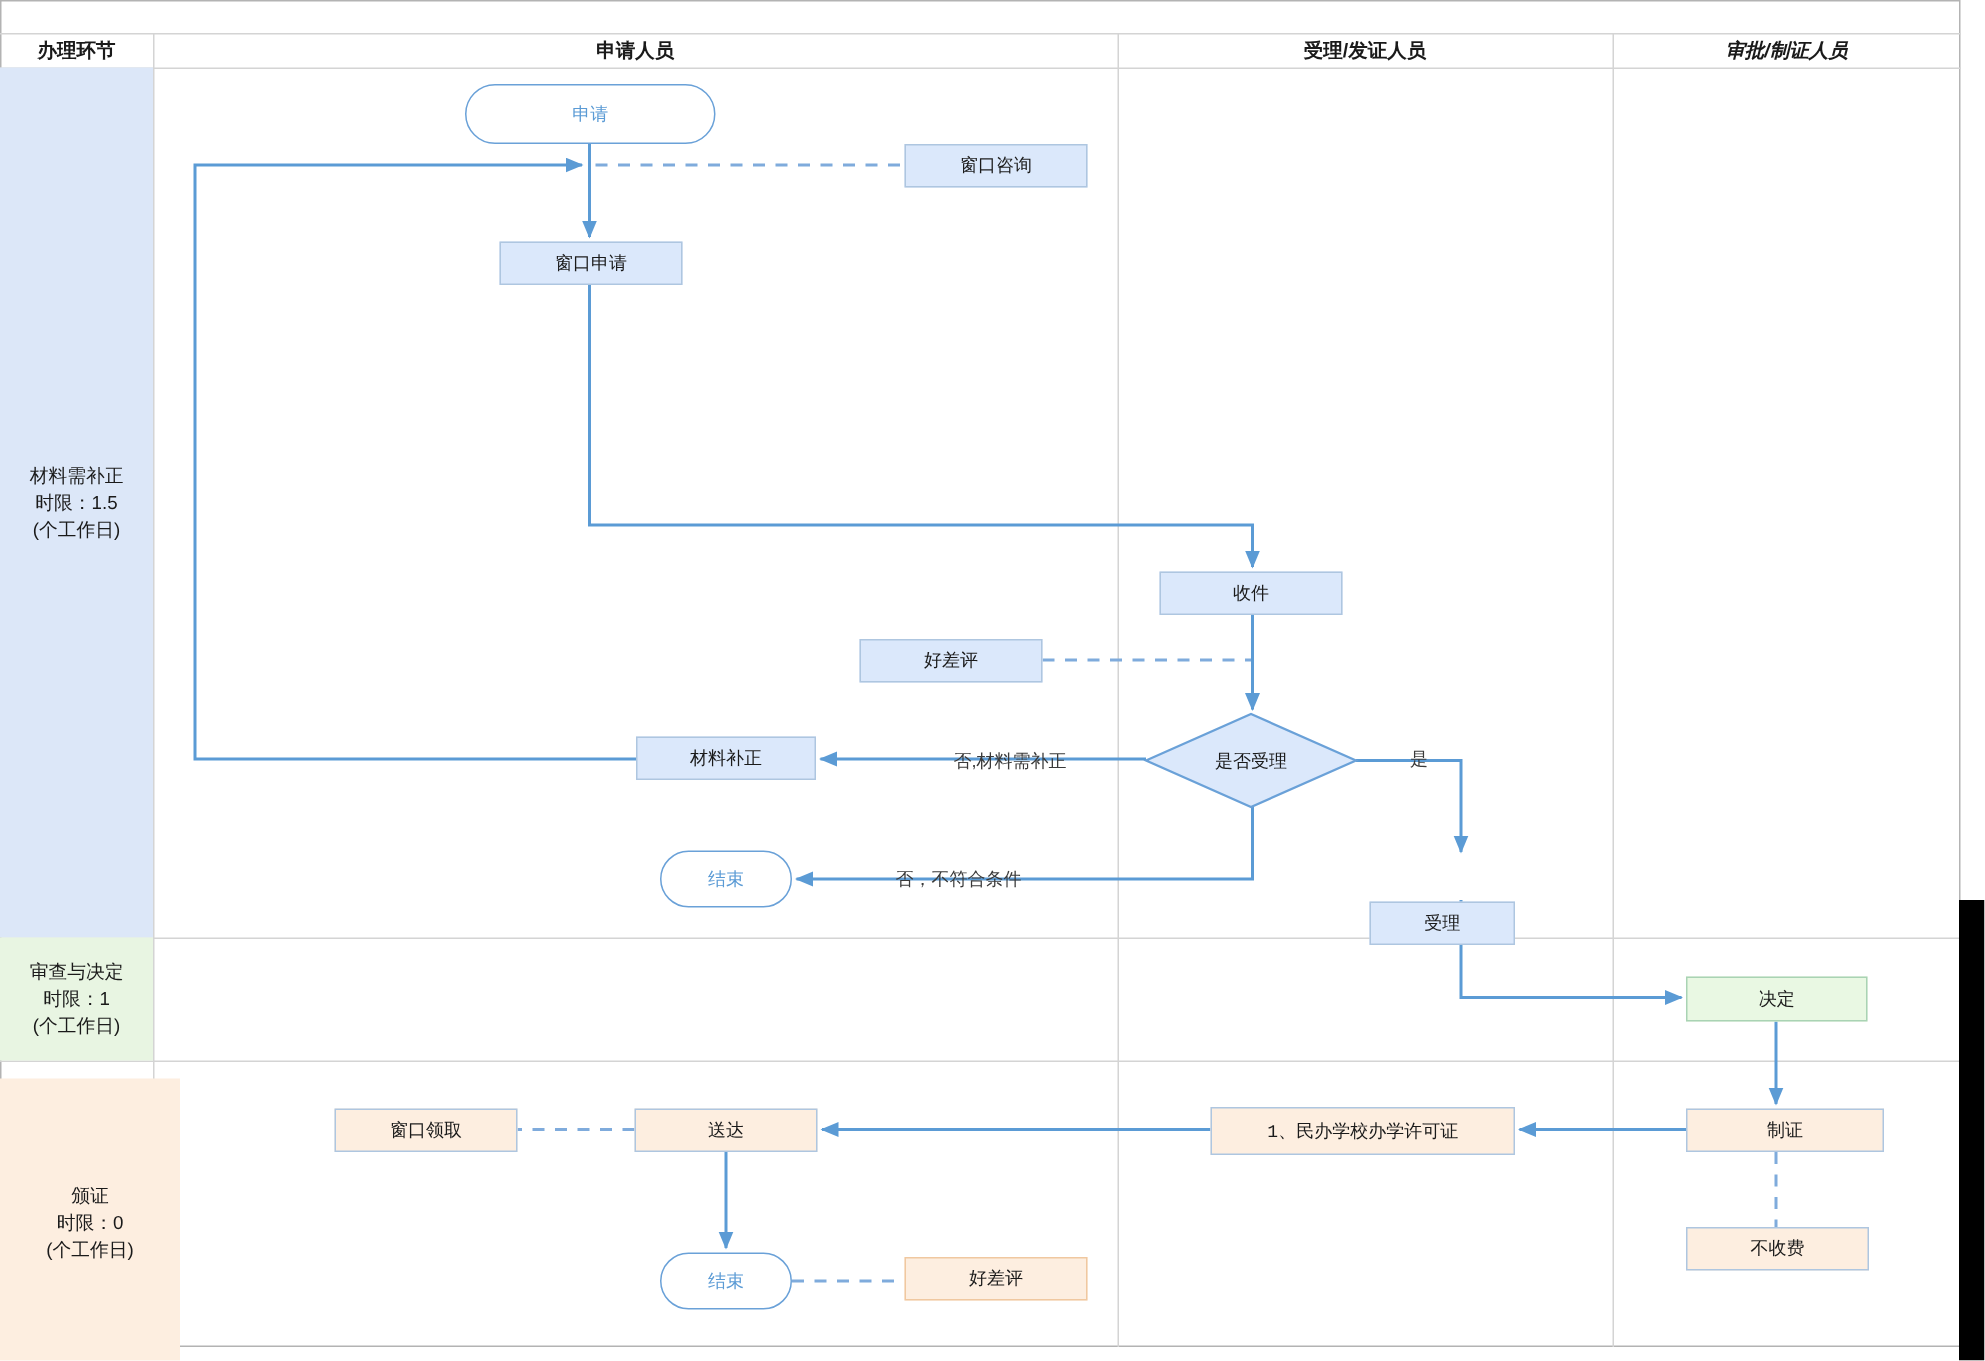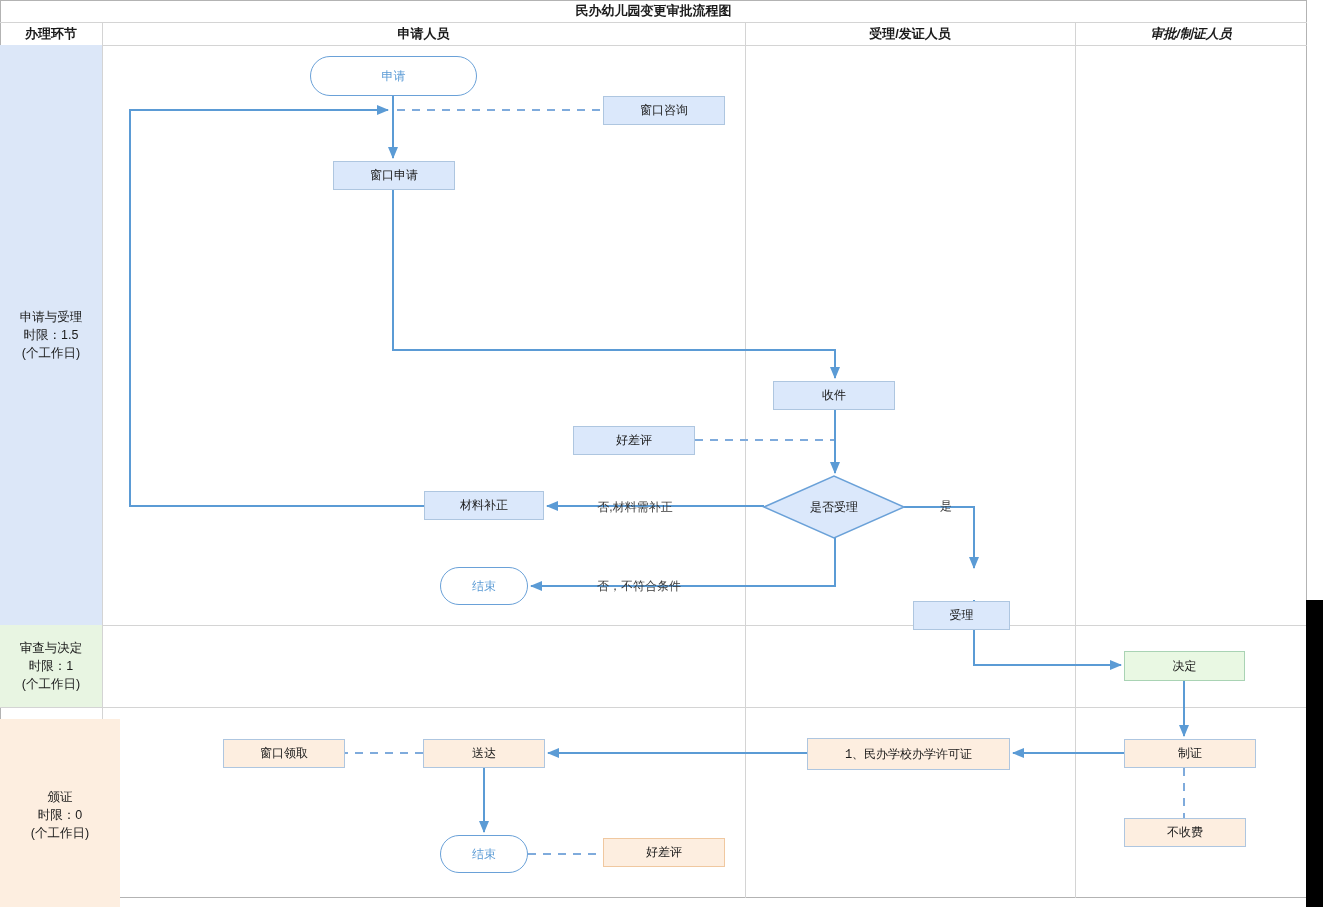--- a/index.html
+++ b/index.html
@@ -45,28 +45,27 @@
   <div class="table-frame"></div>
 
   <div class="gridline" style="left:0;top:22px;width:1307px;height:1px;"></div>
   <div class="gridline" style="left:0;top:45px;width:1307px;height:1px;"></div>
   <div class="gridline" style="left:0;top:625px;width:1307px;height:1px;"></div>
   <div class="gridline" style="left:0;top:707px;width:1307px;height:1px;"></div>
   <div class="gridline" style="left:102px;top:22px;width:1px;height:876px;"></div>
   <div class="gridline" style="left:745px;top:22px;width:1px;height:876px;"></div>
   <div class="gridline" style="left:1075px;top:22px;width:1px;height:876px;"></div>
 
-  <div class="cell-text" style="left:0;top:0;width:1307px;height:22px;">民办幼儿园变更审批流程图</div>
   <div class="cell-text" style="left:0;top:22px;width:102px;height:23px;">办理环节</div>
   <div class="cell-text" style="left:745px;top:22px;width:330px;height:23px;">受理/发证人员</div>
   <div class="cell-text" style="left:102px;top:22px;width:643px;height:23px;">申请人员</div>
   <div class="cell-text" style="left:1075px;top:22px;width:232px;height:23px;font-style:italic;">审批/制证人员</div>
 
   <div class="lane-cell" style="left:0;top:45px;width:102px;height:580px;background:var(--lane1);">
-    <span>申请与受理</span>
+    <span>材料需补正</span>
     <span>时限：1.5</span>
     <span>(个工作日)</span>
   </div>
   <div class="lane-cell" style="left:0;top:625px;width:102px;height:82px;background:var(--lane2);">
     <span>审查与决定</span>
     <span>时限：1</span>
     <span>(个工作日)</span>
   </div>
   <div class="lane-cell" style="left:0;top:719px;width:120px;height:191px;background:var(--lane3);align-items:center;">
     <span>颁证</span>
@@ -129,18 +128,18 @@
   <div class="node box-blue" style="left:913px;top:601px;width:97px;height:29px;">受理</div>
   <div class="node box-green" style="left:1124px;top:651px;width:121px;height:30px;">决定</div>
   <div class="node box-orange" style="left:1124px;top:739px;width:132px;height:29px;">制证</div>
   <div class="node box-orange" style="left:1124px;top:818px;width:122px;height:29px;">不收费</div>
   <div class="node box-orange" style="left:807px;top:738px;width:203px;height:32px;">1、民办学校办学许可证</div>
   <div class="node box-orange" style="left:423px;top:739px;width:122px;height:29px;">送达</div>
   <div class="node box-orange" style="left:223px;top:739px;width:122px;height:29px;">窗口领取</div>
   <div class="node stadium" style="left:440px;top:835px;width:88px;height:38px;">结束</div>
   <div class="node box-orange-ob" style="left:603px;top:838px;width:122px;height:29px;">好差评</div>
 
-  <div class="edge-label" style="left:585px;top:499px;width:100px;">否,材料需补正</div>
+  <div class="edge-label" style="left:611px;top:499px;width:100px;text-align:right;">否,材料需补正</div>
   <div class="edge-label" style="left:589px;top:578px;width:100px;">否，不符合条件</div>
   <div class="edge-label" style="left:938px;top:498px;width:16px;">是</div>
 
   <div class="black-bar"></div>
 </div>
 
 </body></html>

